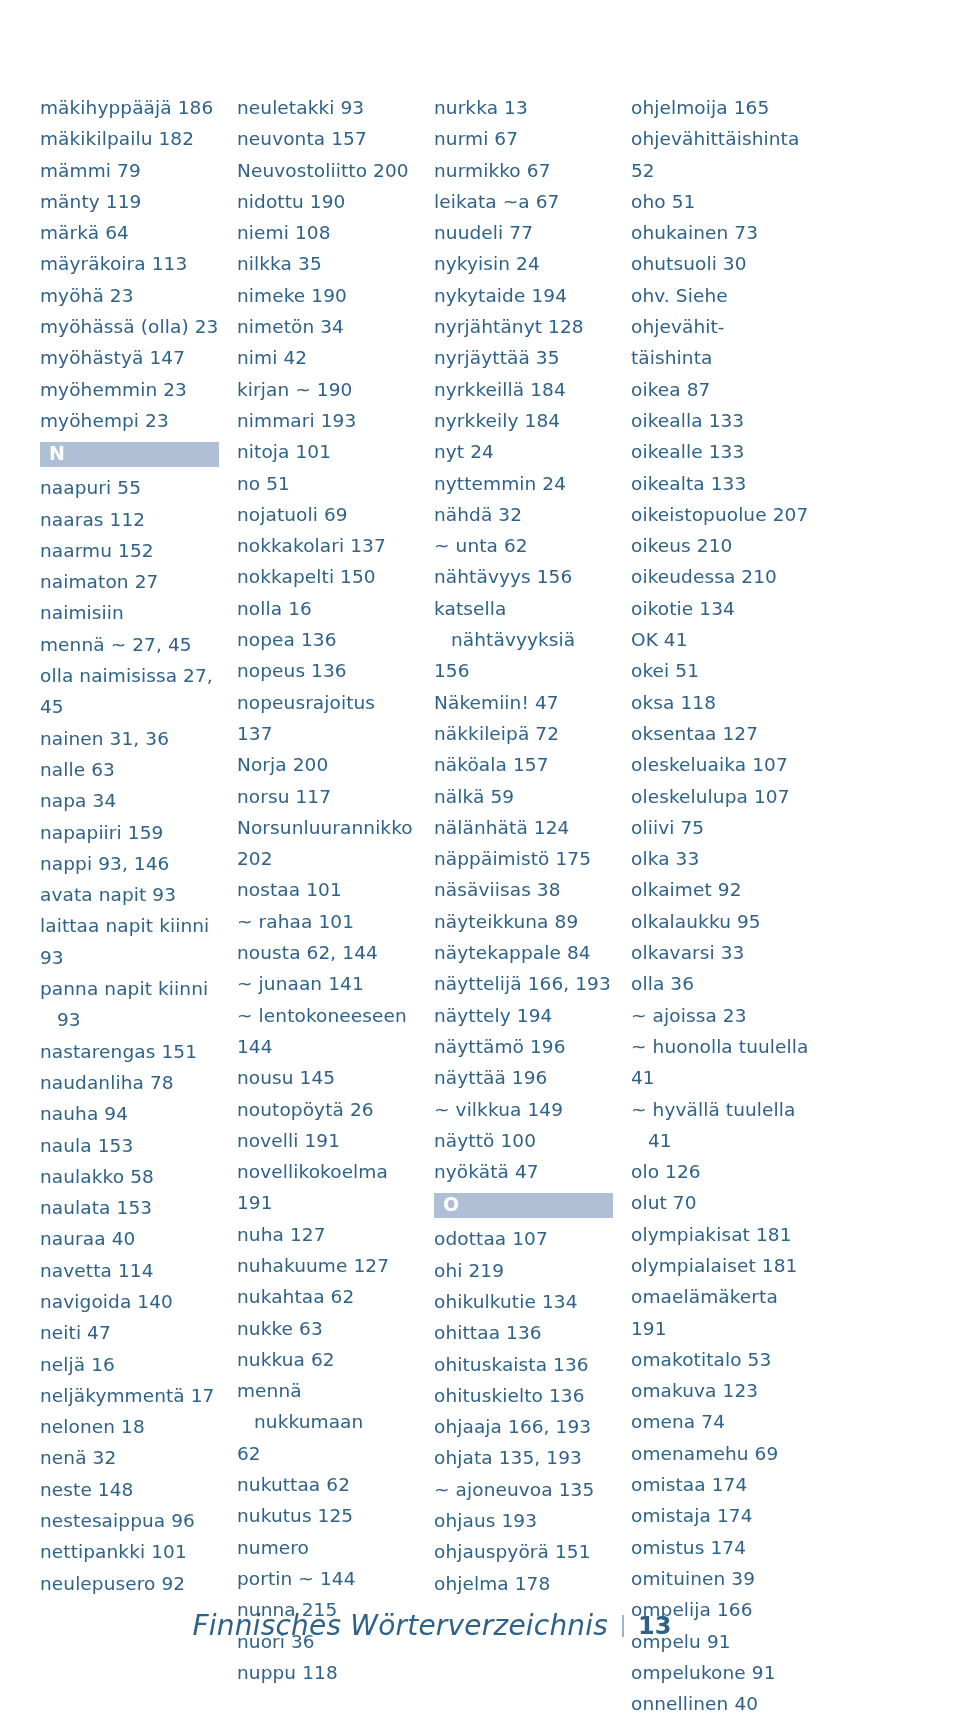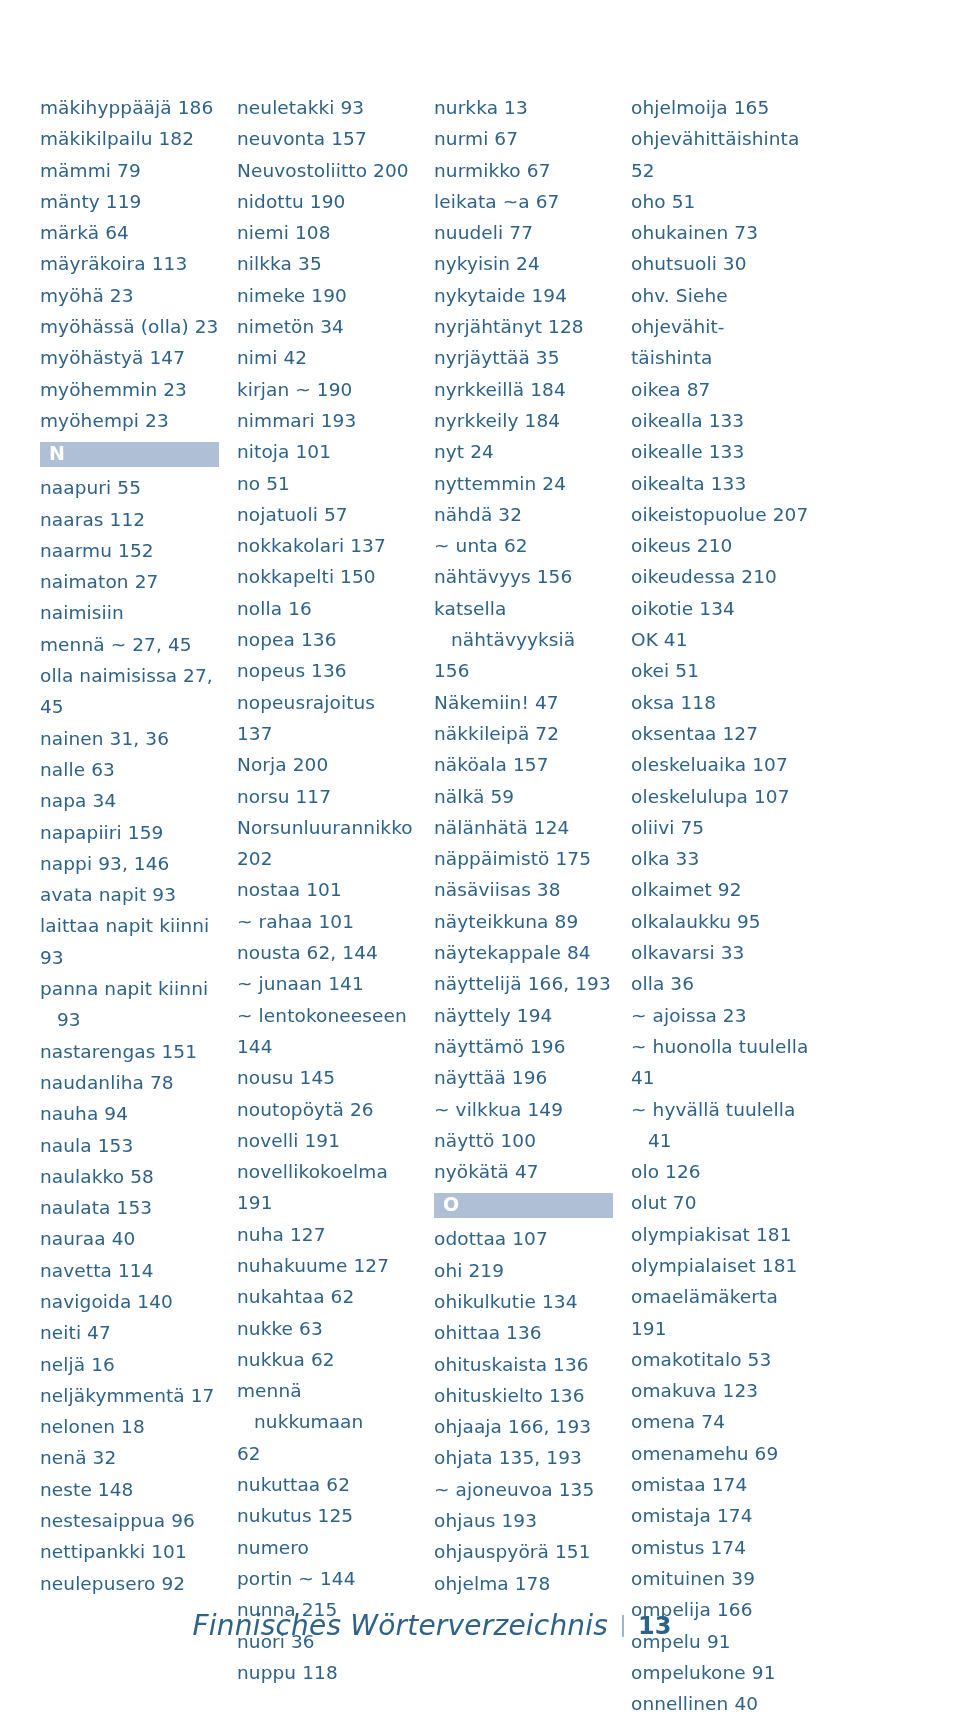--- a/index.html
+++ b/index.html
@@ -153,21 +153,21 @@
         <div class="entry">nidottu 190</div>
         <div class="entry">niemi 108</div>
         <div class="entry">nilkka 35</div>
         <div class="entry">nimeke 190</div>
         <div class="entry">nimetön 34</div>
         <div class="entry">nimi 42</div>
         <div class="entry hang">kirjan ~ 190</div>
         <div class="entry">nimmari 193</div>
         <div class="entry">nitoja 101</div>
         <div class="entry">no 51</div>
-        <div class="entry">nojatuoli 57</div>
+        <div class="entry">nojatuoli 69</div>
         <div class="entry">nokkakolari 137</div>
         <div class="entry">nokkapelti 150</div>
         <div class="entry">nolla 16</div>
         <div class="entry">nopea 136</div>
         <div class="entry">nopeus 136</div>
         <div class="entry">nopeusrajoitus 137</div>
         <div class="entry">Norja 200</div>
         <div class="entry">norsu 117</div>
         <div class="entry">Norsunluurannikko</div>
         <div class="entry hang">202</div>

